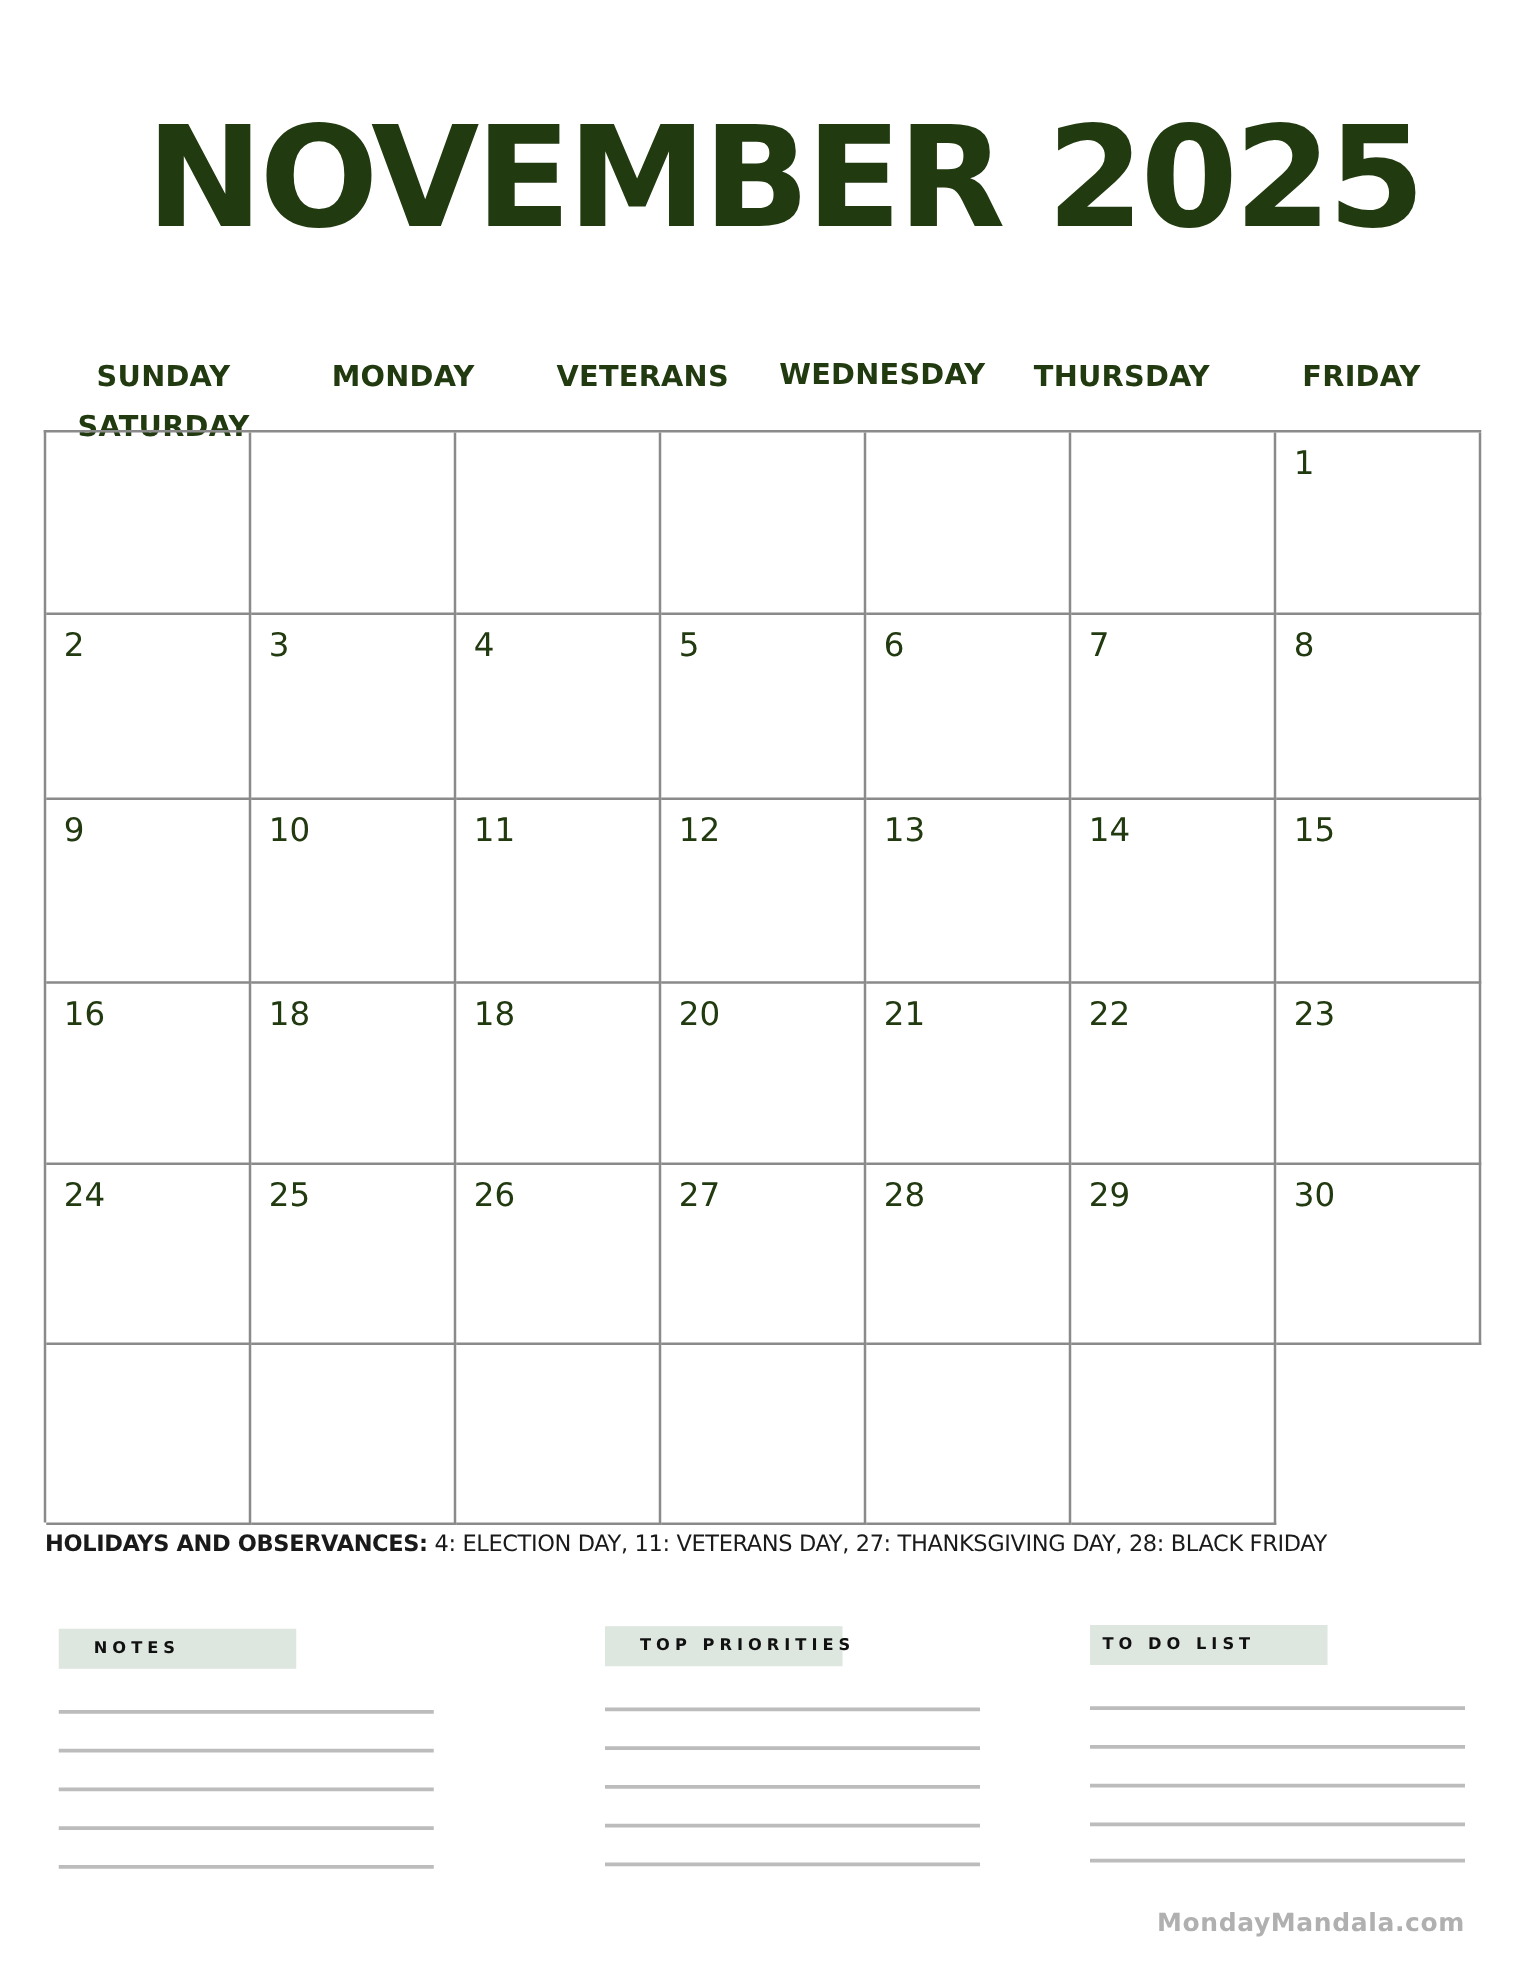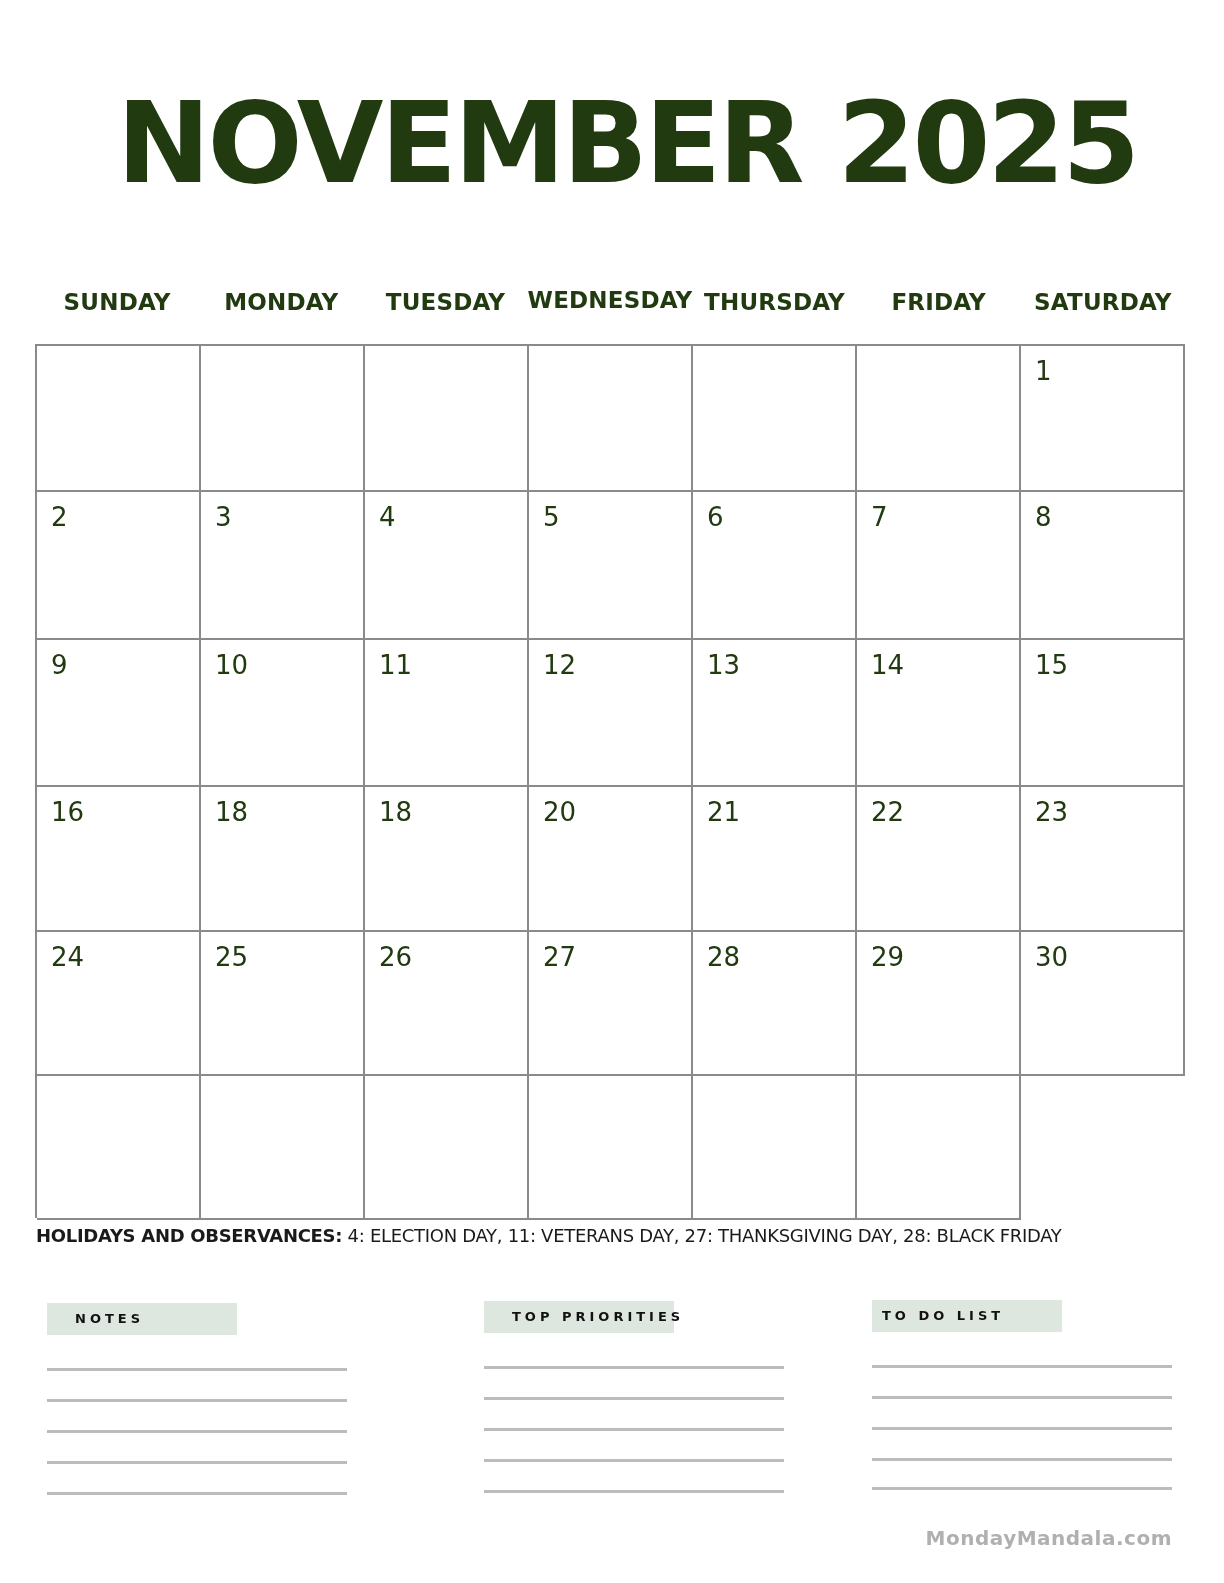--- a/index.html
+++ b/index.html
@@ -9,21 +9,21 @@
     }
     .title {
       position: absolute; left: 15px; width: 1224px; top: 78px;
       text-align: center; font-family: "DejaVu Sans", sans-serif;
       font-weight: bold; font-size: 112px; line-height: 130px;
       color: #213a10; letter-spacing: -3px;
       transform: scaleX(1.0);
     }
     .weekdays {
       position: absolute; left: 35px; top: 282px; width: 1150px; height: 40px;
-      display: grid; grid-template-columns: repeat(7, 1fr);
+      display: grid; grid-template-columns: repeat(6, 1fr);
     }
     .weekday {
       text-align: center; font-family: "DejaVu Sans", sans-serif; font-weight: bold;
       font-size: 23px; line-height: 40px; color: #213a10; letter-spacing: 0.2px;
     }
     .grid {
       position: absolute; left: 35px; top: 344px; width: 1150px; height: 874px;
       display: grid; grid-template-columns: repeat(7, 1fr);
       grid-template-rows: 146px 148px 147px 145px 144px 144px;
       border-top: 2px solid #8a8a8a; border-left: 2px solid #8a8a8a;
@@ -61,21 +61,21 @@
     }
   </style>
 </head>
 <body>
 
 <div class="title">NOVEMBER 2025</div>
 
 <div class="weekdays">
   <div class="weekday">SUNDAY</div>
   <div class="weekday">MONDAY</div>
-  <div class="weekday">TUESDAY</div>
+  <div class="weekday">VETERANS</div>
   <div class="weekday" style="margin-top:-2px">WEDNESDAY</div>
   <div class="weekday">THURSDAY</div>
   <div class="weekday">FRIDAY</div>
   <div class="weekday">SATURDAY</div>
 </div>
 
 <div class="grid">
 
   <div class="cell">
       <span class="num"></span>

